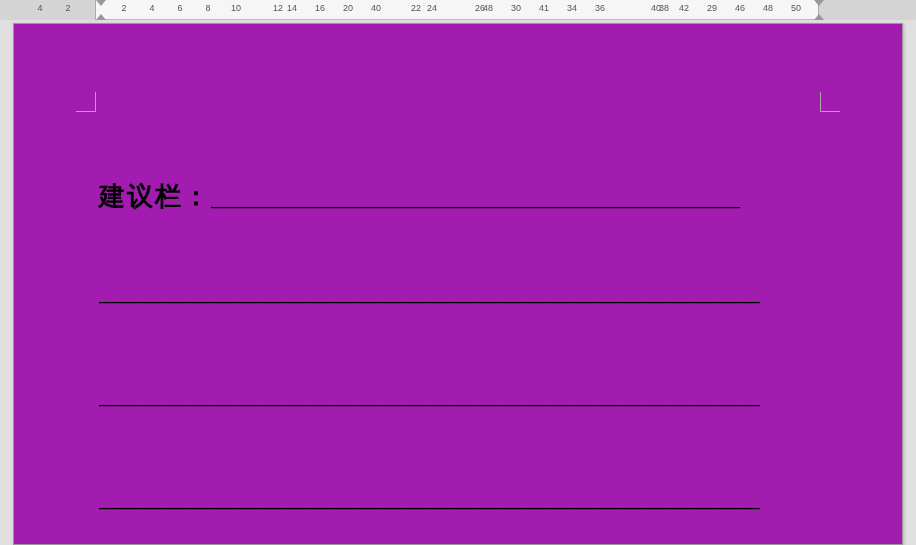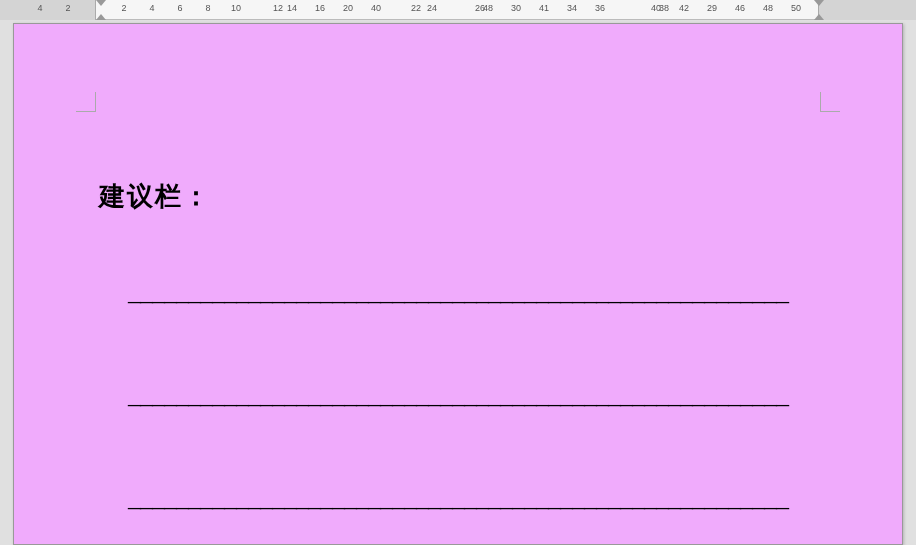--- a/index.html
+++ b/index.html
@@ -91,21 +91,21 @@
       width: 10px;
       height: 20px;
       z-index: 12;
     }
     .page-area {
       position: absolute;
       top: 23px;
       left: 13px;
       width: 890px;
       height: 522px;
-      background: #f0abfc;
+      background: #a21caf;
       border: 1px solid #999;
       box-shadow: 1px 1px 3px rgba(0,0,0,0.2);
     }
     .margin-corner {
       position: absolute;
       width: 20px;
       height: 20px;
     }
     .margin-corner.tl {
       top: 68px;
@@ -144,21 +144,20 @@
       letter-spacing: -1px;
       overflow: hidden;
       white-space: nowrap;
     }
     .full-line {
       font-family: "SimSun", serif;
       letter-spacing: -1px;
       overflow: hidden;
       white-space: nowrap;
       margin-bottom: 38px;
-      text-align: center;
     }
   </style>
 </head>
 <body>
 
 <div class="ruler">
   <div class="ruler-section-left"></div>
   <div class="ruler-section-right"></div>
   <div class="ruler-numbers">
     <span class="ruler-num" style="left:40px">4</span>
@@ -201,19 +200,20 @@
   </div>
 </div>
 
 <div class="page-area">
   <div class="margin-corner tl"></div>
   <div class="margin-corner tr"></div>
 
   <div class="document-content">
     <div class="line-1">
       <span class="heading-label">建议栏：</span>
+      <span class="underline-first">____________________________________________</span>
     </div>
     <div class="full-line">_______________________________________________________</div>
     <div class="full-line">_______________________________________________________</div>
     <div class="full-line">_______________________________________________________</div>
 
   </div>
 </div>
 
 </body></html>

